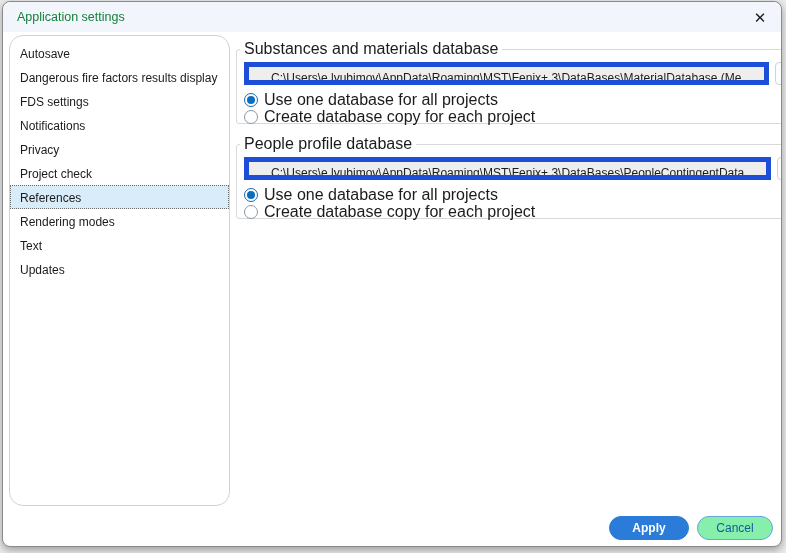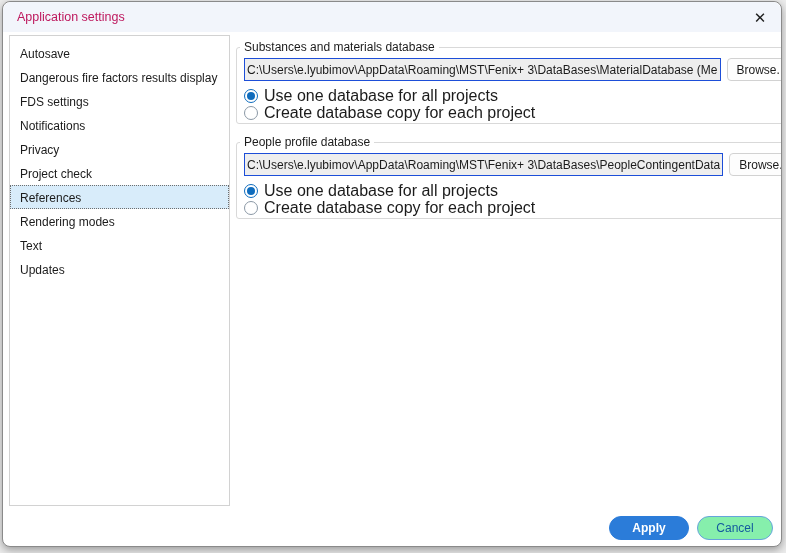--- a/index.html
+++ b/index.html
@@ -6,42 +6,42 @@
     font-family:"Liberation Sans","DejaVu Sans",sans-serif;background:#ececec;}
   *{box-sizing:border-box;}
 
   .dialog{position:absolute;left:2px;top:1px;width:780px;height:546px;
     background:#fff;border:1px solid #8a8a8a;border-radius:8px;
     box-shadow:0 3px 8px rgba(0,0,0,.35);overflow:hidden;}
 
   
   .titlebar{position:absolute;left:0;top:0;right:0;height:30px;background:#f2f5fb;
     border-radius:8px 8px 0 0;}
-  .title{position:absolute;left:14px;top:0;line-height:30px;font-size:12.5px;color:#be185d;}
+  .title{position:absolute;left:14px;top:0;line-height:30px;font-size:12.5px;color:#15803d;}
   .close-btn{position:absolute;right:10px;top:5px;width:22px;height:22px;
     display:flex;align-items:center;justify-content:center;font-size:15px;color:#1b1b1b;
     cursor:pointer;border-radius:4px;}
 
   
   .sidebar{position:absolute;left:6px;top:33px;width:221px;height:471px;
-    background:#fff;border:1px solid #d2d2d2;border-radius:0;padding-top:5px;}
+    background:#fff;border:1px solid #d2d2d2;border-radius:14px;padding-top:5px;}
   .side-item{height:24px;line-height:24px;padding:0 9px;font-size:12px;color:#1b1b1b;
     white-space:nowrap;overflow:hidden;cursor:pointer;border:1px dotted transparent;}
   .side-item.selected{background:#d8ecfa;border:1px dotted #6e6e6e;}
 
   
   fieldset.group{position:absolute;left:233px;width:543px;margin:0;
     border:1px solid #d9d9d9;border-radius:3px;padding:3px 7px 8px 7px;background:#fff;}
-  fieldset.group legend{font-size:12px;color:#1b1b1b;padding:0 4px;margin-left:-4px;}
+  fieldset.group legend{font-size:16px;color:#1b1b1b;padding:0 4px;margin-left:-4px;}
   .g1{top:38px;height:84px;}
   .g2{top:133px;height:84px;}
 
   .path-row{display:flex;gap:6px;margin-top:1px;}
-  .path-field{flex:1;height:23px;line-height:23px;background:#eeeeee;border:1px solid #1d4ed8;
-    padding:0 2px;font-size:12px;color:#1b1b1b;white-space:nowrap;overflow:hidden;}
+  .path-field{flex:1;height:23px;line-height:23px;background:#eeeeee;border:5px solid #1d4ed8;
+    padding:0 22px;font-size:12px;color:#1b1b1b;white-space:nowrap;overflow:hidden;}
   .browse-btn{height:23px;padding:0 9px;background:#fdfdfd;border:1px solid #d2d2d2;
     border-radius:4px;font-size:12px;color:#1b1b1b;cursor:pointer;white-space:nowrap;
     font-family:inherit;}
 
   .radio-group{margin-top:6px;}
   .radio-row{display:flex;align-items:center;gap:6px;height:17px;cursor:pointer;}
   .radio{width:14px;height:14px;border-radius:50%;flex:0 0 auto;
     display:flex;align-items:center;justify-content:center;background:#fff;}
   .radio.off{border:1px solid #8b98a5;}
   .radio.on{border:1.5px solid #0f6cbd;}

